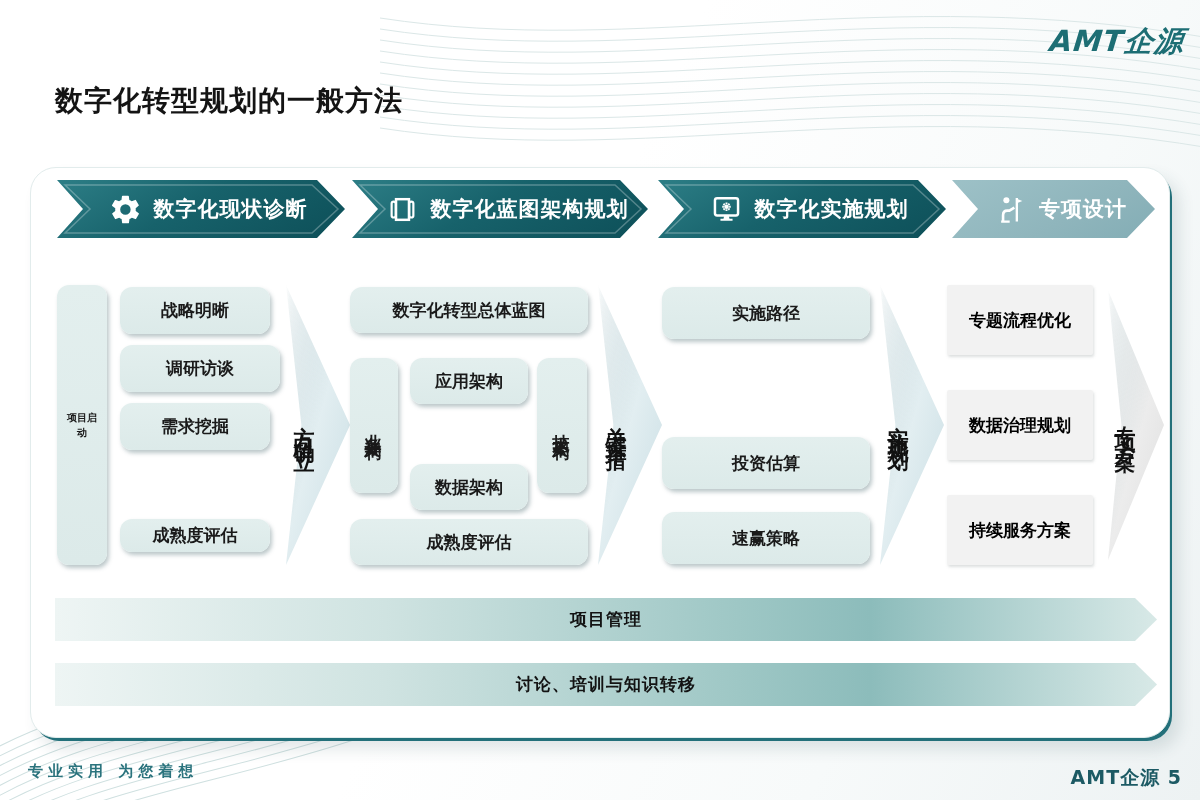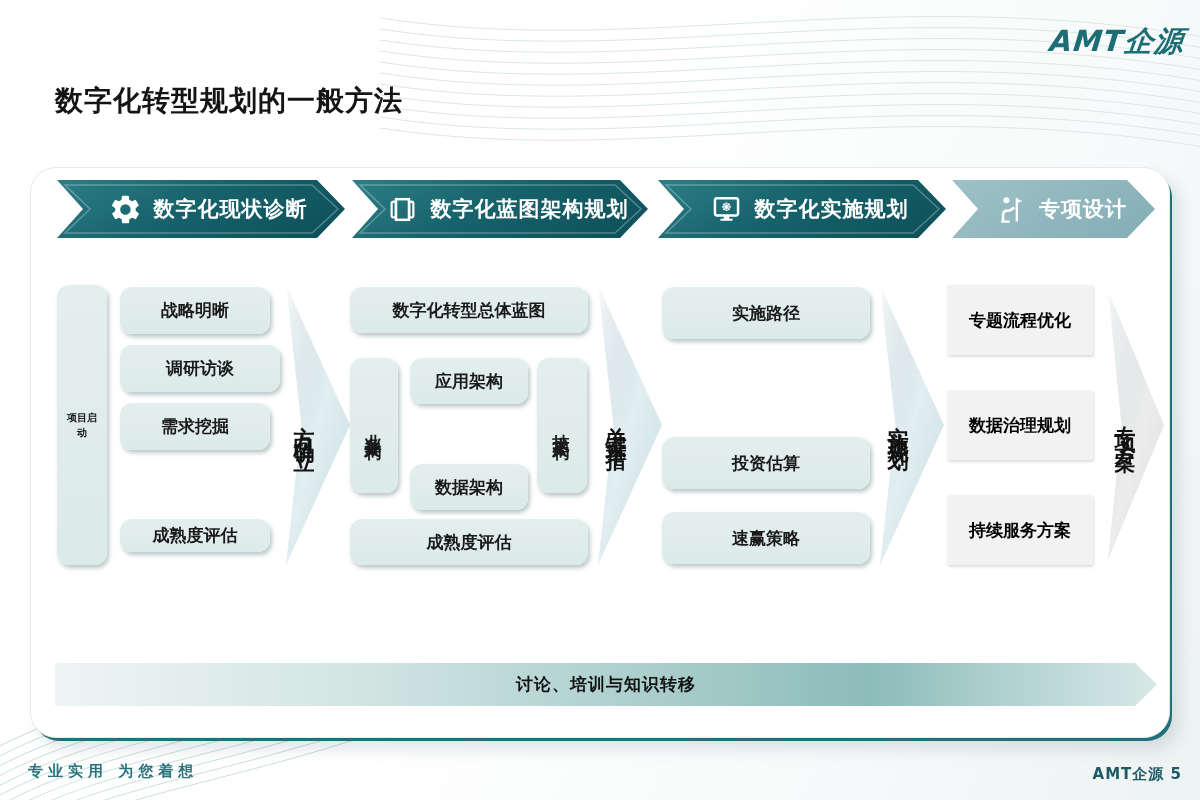--- a/index.html
+++ b/index.html
@@ -74,21 +74,21 @@
     left:55px; width:1102px; height:43px;
     clip-path: polygon(0 0, calc(100% - 22px) 0, 100% 50%, calc(100% - 22px) 100%, 0 100%);
     background: linear-gradient(90deg, #eef5f4 0%, #cfe3e1 30%, var(--bar-teal,#9EC7C5) 62%, #8cbcbb 74%, #d8e9e7 100%);
     filter: drop-shadow(0 3px 3px rgba(0,0,0,.28));
     display:flex; align-items:center; justify-content:center;
     font-size:17px; font-weight:800; color:#131313; letter-spacing:1px;
   }
 
   
   .slogan { left:28px; top:762px; font-size:15px; font-weight:700; color:#2a737d; letter-spacing:5px; }
-  .pagelab { right:18px; top:765px; font-size:15px; font-weight:700; color:#1c5a64; letter-spacing:1px; }
+  .pagelab { right:18px; top:765px; font-size:19px; font-weight:700; color:#1c5a64; letter-spacing:1px; }
 </style>
 </head>
 <body>
 
 <div id="canvas">
 
   <svg class="decor abs" style="left:0;top:0;" width="1200" height="170" viewBox="0 0 1200 170">
     <defs>
         <path id="wv" d="M380,18 C640,58 880,-18 1210,38" fill="none"></path>
       </defs>
@@ -225,18 +225,19 @@
   <div class="abs stage-arrow" style="left:880px;top:285px;width:64px;height:280px;"></div>
   <div class="abs stage-arrow-label vtext" style="left:879px;top:285px;width:38px;height:280px;">实施规划</div>
 
   <div class="abs gbox" style="left:947px;top:285px;width:146px;height:70px;">专题流程优化</div>
   <div class="abs gbox" style="left:947px;top:390px;width:146px;height:70px;">数据治理规划</div>
   <div class="abs gbox" style="left:947px;top:495px;width:146px;height:70px;">持续服务方案</div>
 
   <div class="abs stage-arrow gray" style="left:1108px;top:290px;width:56px;height:270px;"></div>
   <div class="abs stage-arrow-label vtext" style="left:1107px;top:290px;width:36px;height:270px;">专项方案</div>
 
+  <div class="abs hbar" style="top:598px;">项目管理</div>
   <div class="abs hbar" style="top:663px;">讨论、培训与知识转移</div>
 
   <div class="abs slogan">专业实用 为您着想</div>
   <div class="abs pagelab">AMT企源 5</div>
 
 </div>
 
 </body></html>

